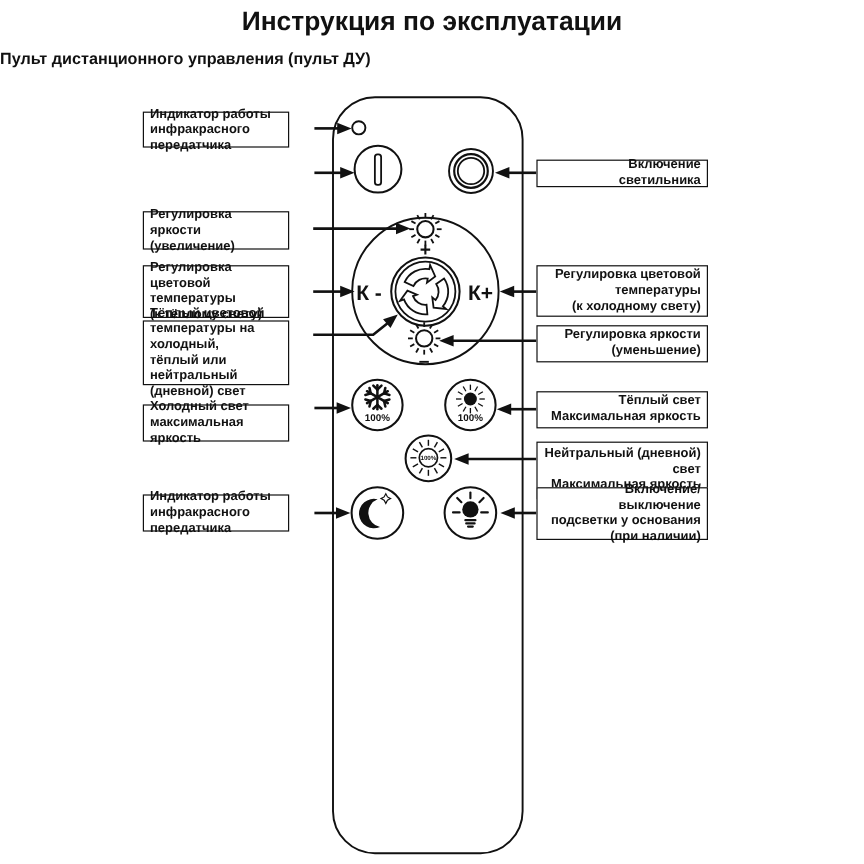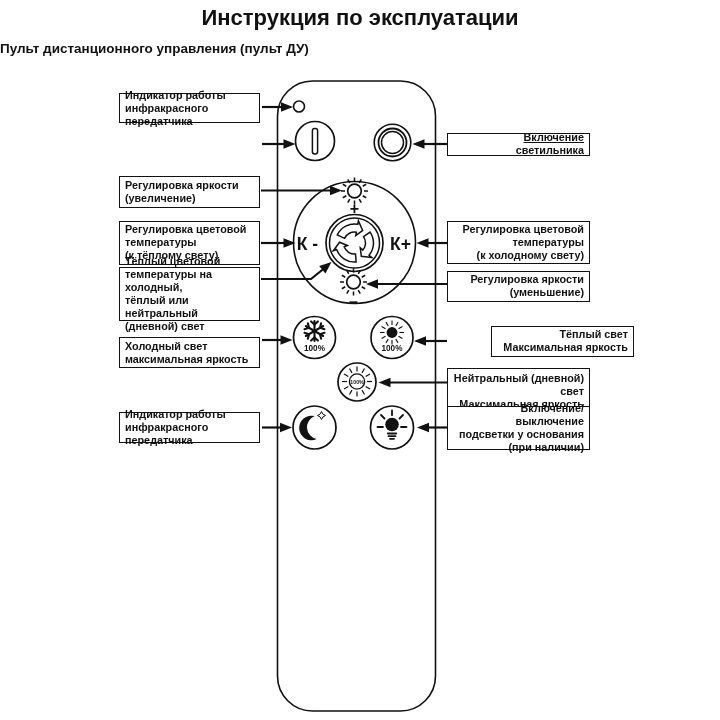--- a/index.html
+++ b/index.html
@@ -3,21 +3,21 @@
 <meta charset="utf-8">
 <style>
   html,body{margin:0;padding:0;background:#fff;}
   body{width:720px;height:720px;position:relative;font-family:"Liberation Sans","DejaVu Sans",sans-serif;color:#111;}
   .stage{position:absolute;left:0;top:0;width:720px;height:720px;}
   .title{position:absolute;left:0;top:5px;width:720px;text-align:center;font-size:22px;font-weight:bold;}
   .subtitle{position:absolute;left:0;top:41px;width:720px;font-size:13.5px;font-weight:bold;}
   .callout{position:absolute;box-sizing:border-box;border:1.8px solid #111;background:#fff;
            font-size:10.8px;line-height:13px;font-weight:bold;padding:1px 5px;
            display:flex;align-items:center;white-space:pre-line;}
-  .callout.left{left:119px;width:141px;justify-content:flex-start;text-align:left;}
+  .callout.left{left:119px;width:122px;justify-content:flex-start;text-align:left;}
   .callout.right{left:447px;width:143px;justify-content:flex-end;text-align:right;}
   svg{position:absolute;left:0;top:0;}
   svg .ln{stroke:#111;stroke-width:2.2;fill:none;}
   svg .hd{fill:#111;stroke:none;}
   svg .sh{stroke:#111;fill:#fff;}
   svg text{font-family:"Liberation Sans","DejaVu Sans",sans-serif;font-weight:bold;fill:#111;
            text-anchor:middle;dominant-baseline:central;}
   svg .klabel{font-size:17.5px;}
   svg .pm{font-size:16px;}
   svg .pct{font-size:8.2px;}
@@ -249,27 +249,27 @@
 (к тёплому свету)</div>
   <div class="callout left" style="top:267px;height:54px;">Тёплый цветовой
 температуры на холодный,
 тёплый или нейтральный
 (дневной) свет</div>
   <div class="callout left" style="top:337px;height:31px;">Холодный свет
 максимальная яркость</div>
   <div class="callout left" style="top:412px;height:31px;">Индикатор работы
 инфракрасного передатчика</div>
 
-  <div class="callout right" style="top:132.5px;height:23px;text-decoration:underline;">Включение светильника</div>
+  <div class="callout right" style="top:132.5px;height:23px;">Включение светильника</div>
   <div class="callout right" style="top:221px;height:43px;">Регулировка цветовой
 температуры
 (к холодному свету)</div>
   <div class="callout right" style="top:270.5px;height:31px;">Регулировка яркости
 (уменьшение)</div>
-  <div class="callout right" style="top:325.5px;height:31px;margin-left:44px;">Тёплый свет
+  <div class="callout right" style="top:325.5px;height:31px;">Тёплый свет
 Максимальная яркость</div>
   <div class="callout right" style="top:367.5px;height:48px;">Нейтральный (дневной) свет
 Максимальная яркость</div>
   <div class="callout right" style="top:405.5px;height:44px;">Включение/выключение
 подсветки у основания
 (при наличии)</div>
 
 </div>
 
 </body></html>

